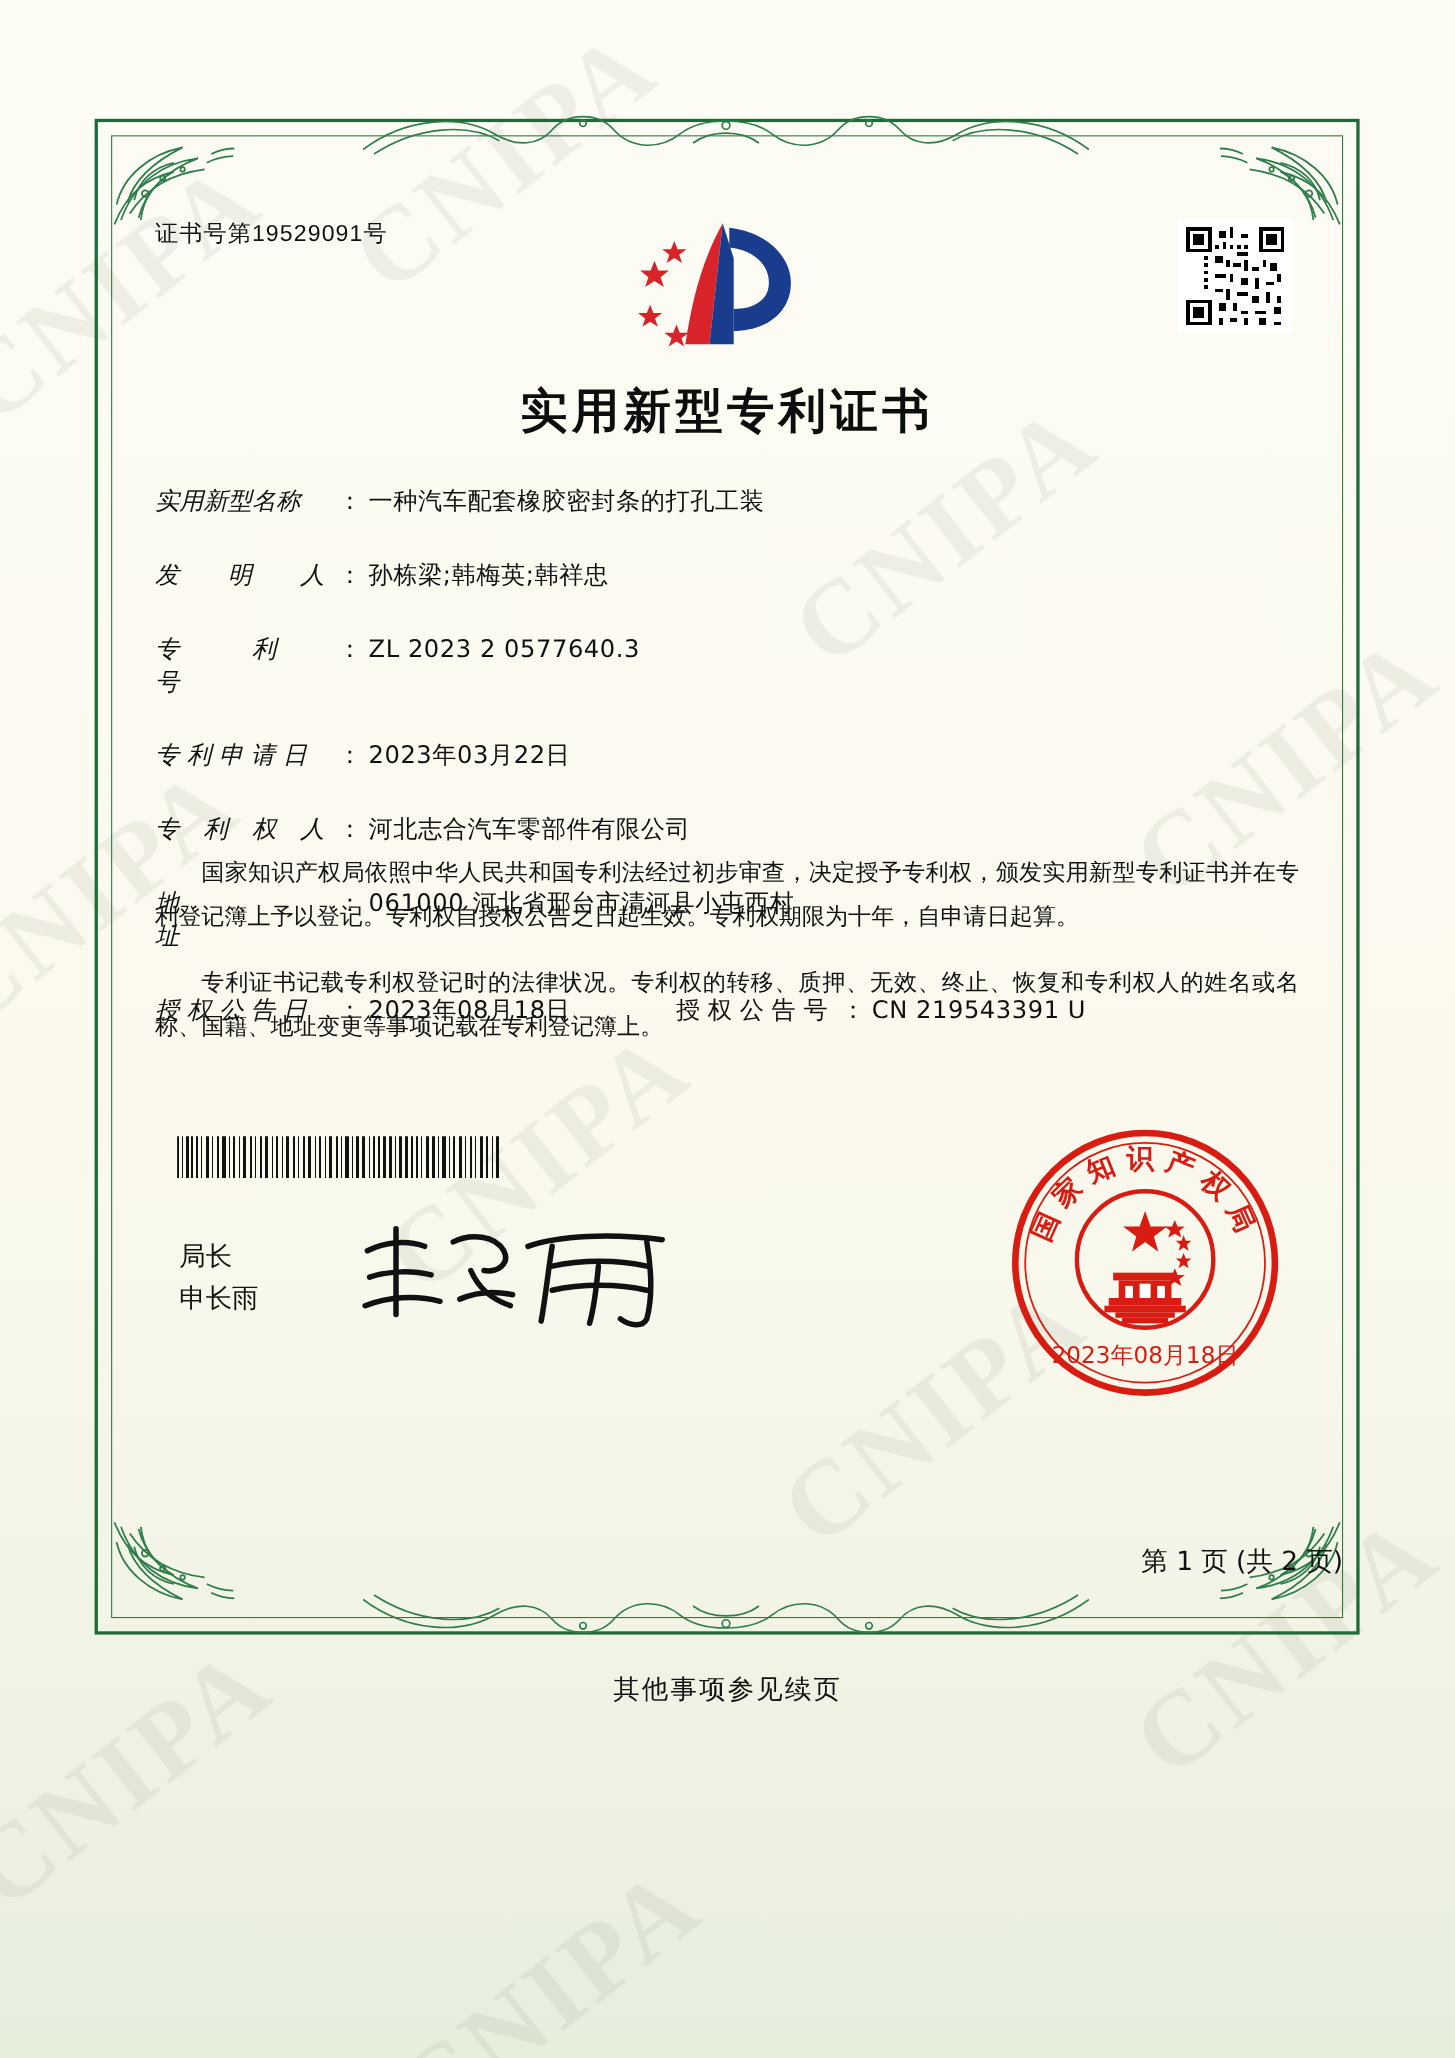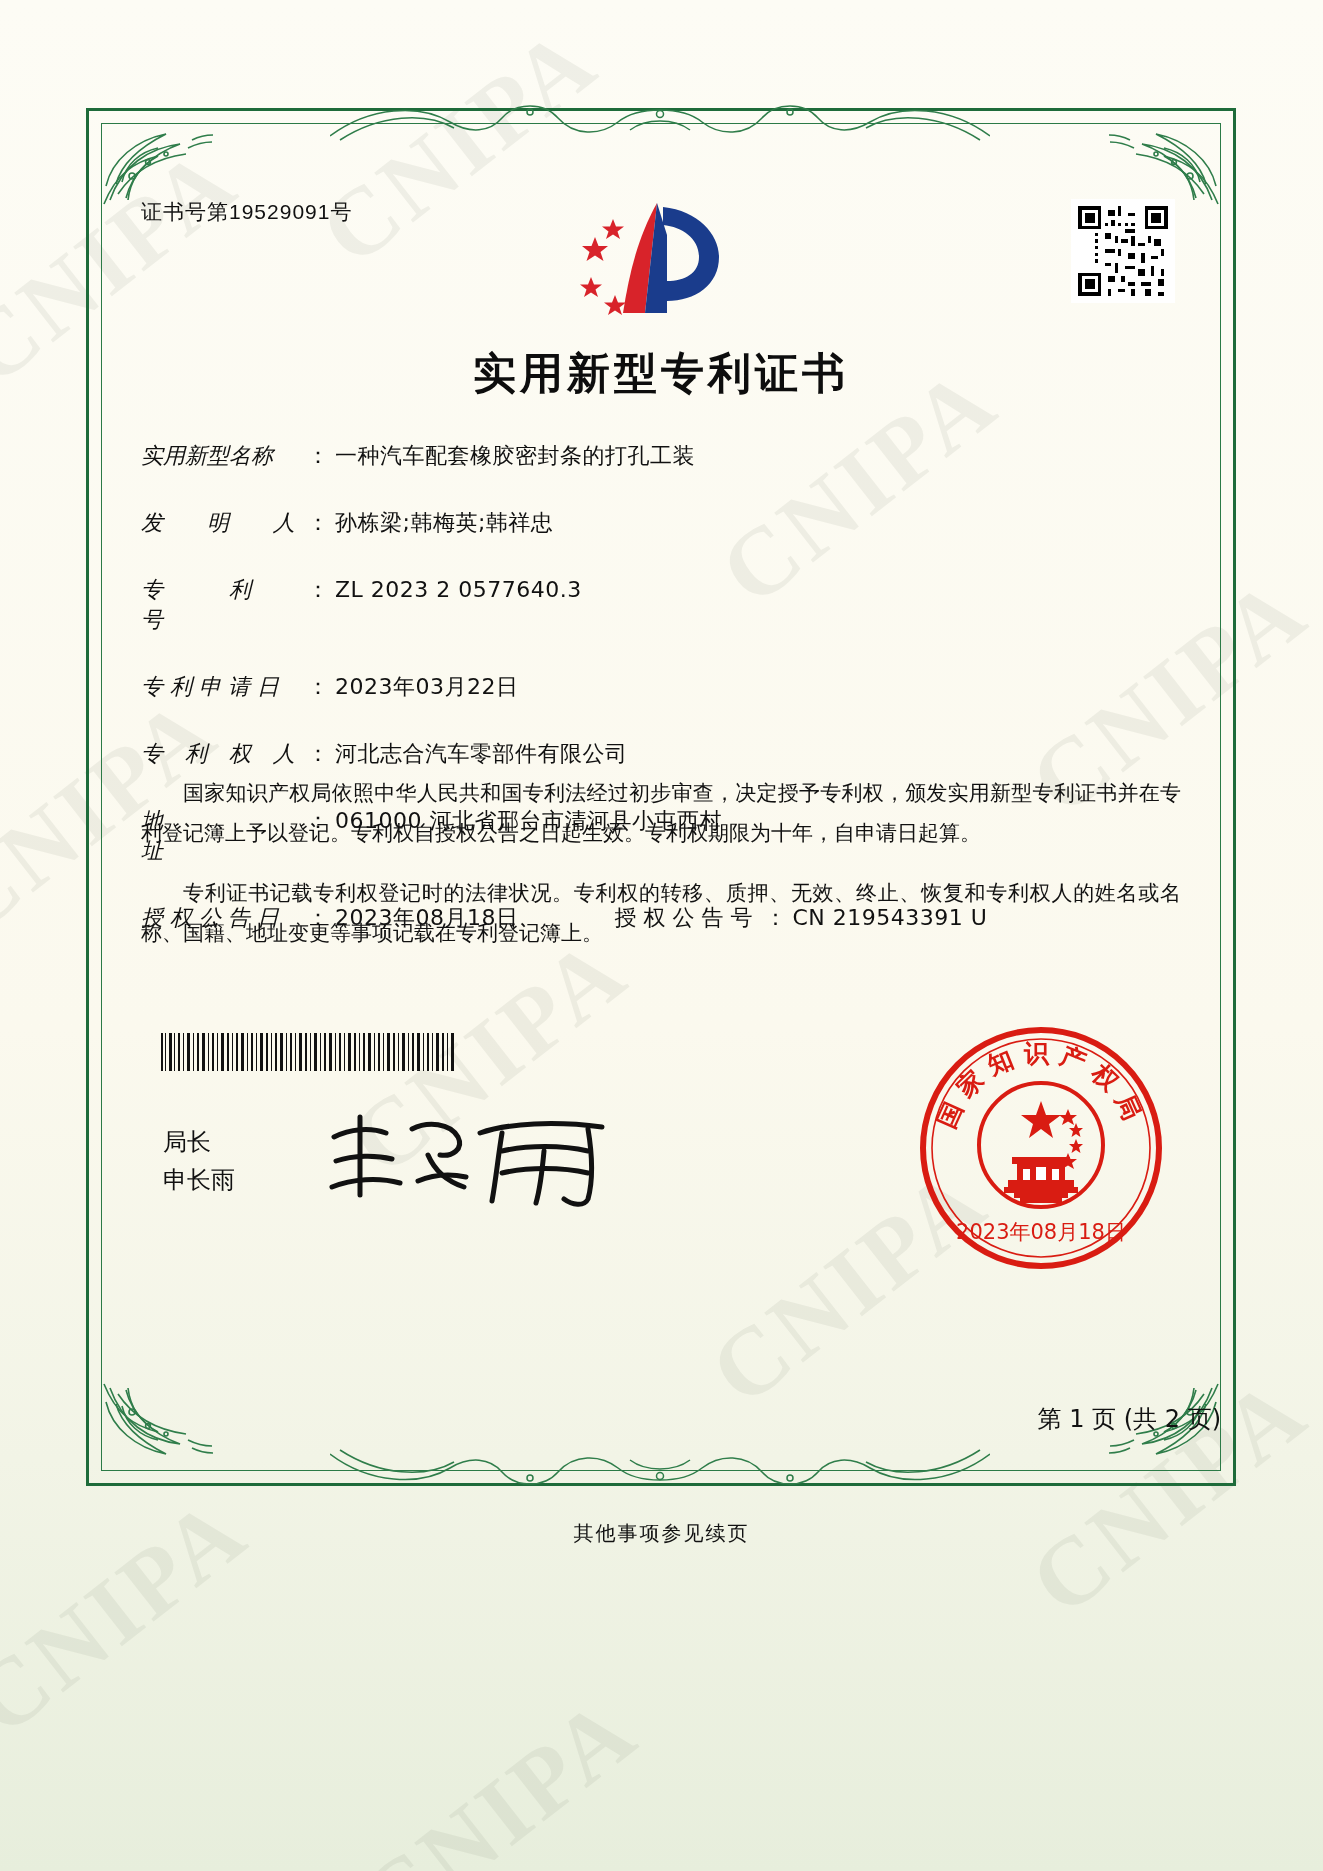--- a/index.html
+++ b/index.html
@@ -250,21 +250,21 @@
     font-size: 24px;
     color: #111;
     font-family: "DejaVu Sans", "Liberation Sans", sans-serif;
   }
 
   .footnote {
     position: absolute;
     left: 0; right: 0;
     top: 1520px;
     text-align: center;
-    font-size: 20px;
+    font-size: 24px;
     letter-spacing: 2px;
     color: #111;
     font-family: Liberation Serif, serif;
   }
 </style>
 </head>
 <body>
 
 <div class="page">
 

